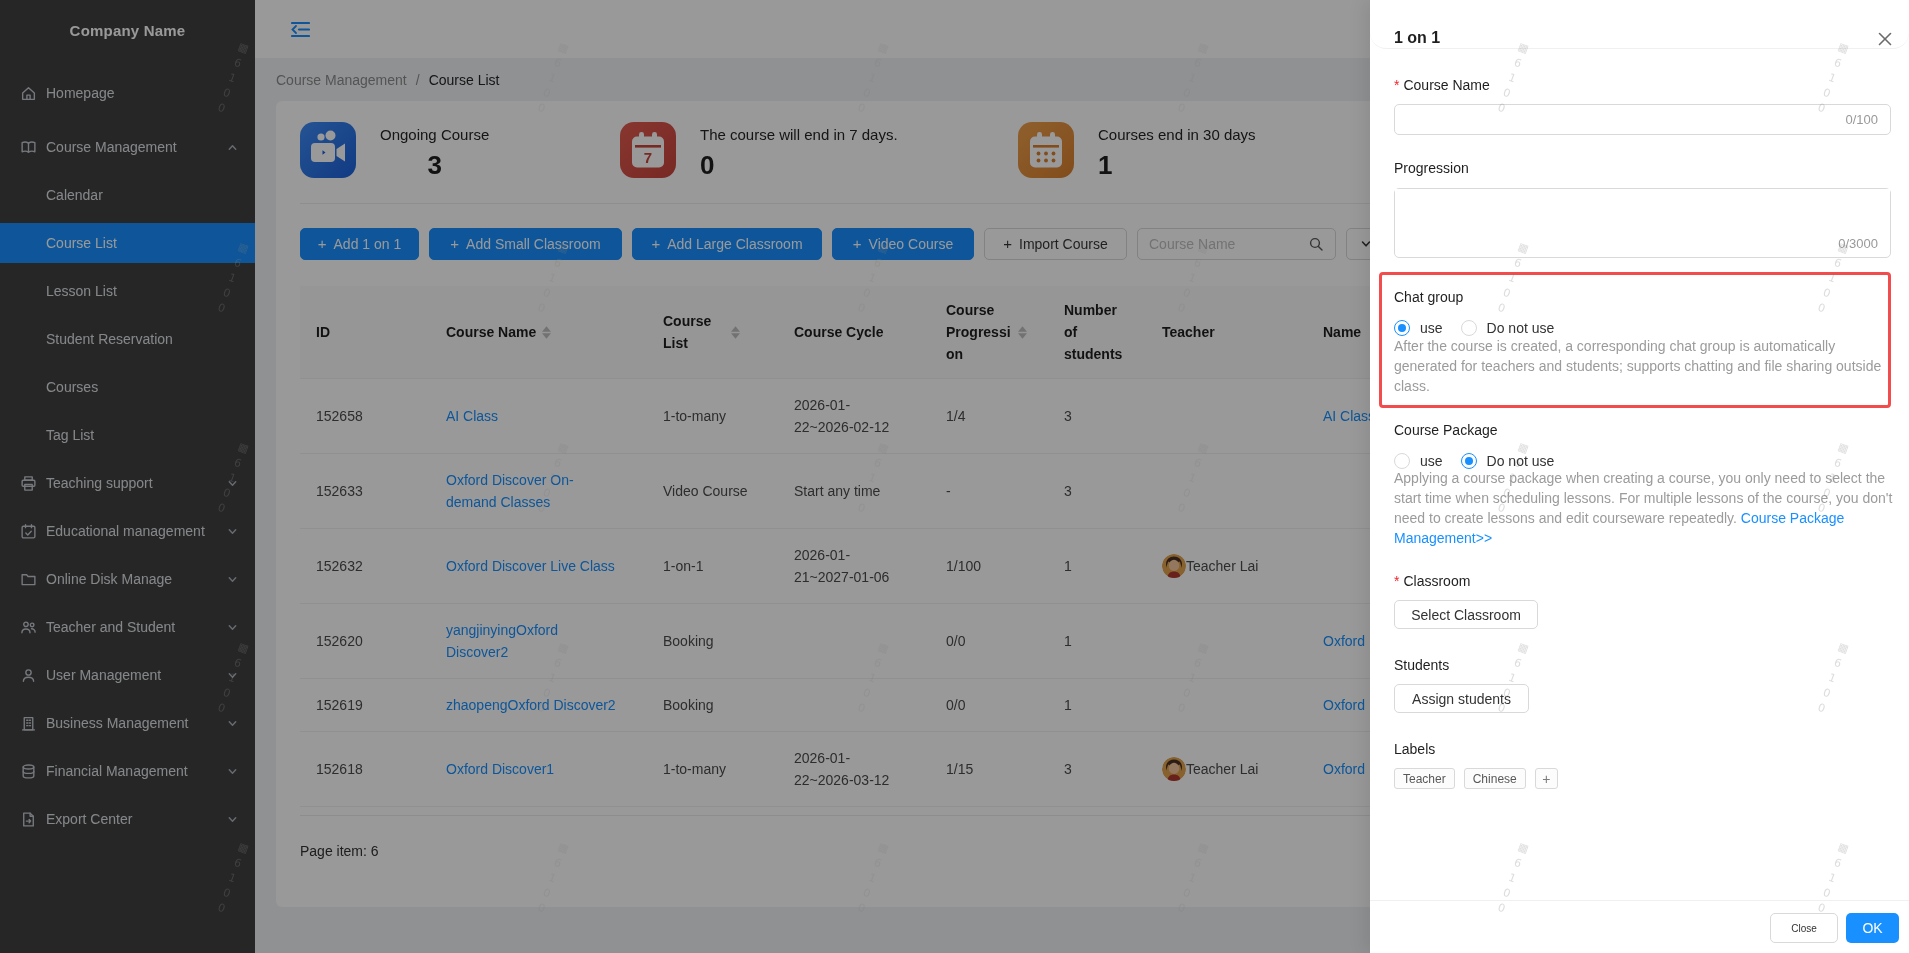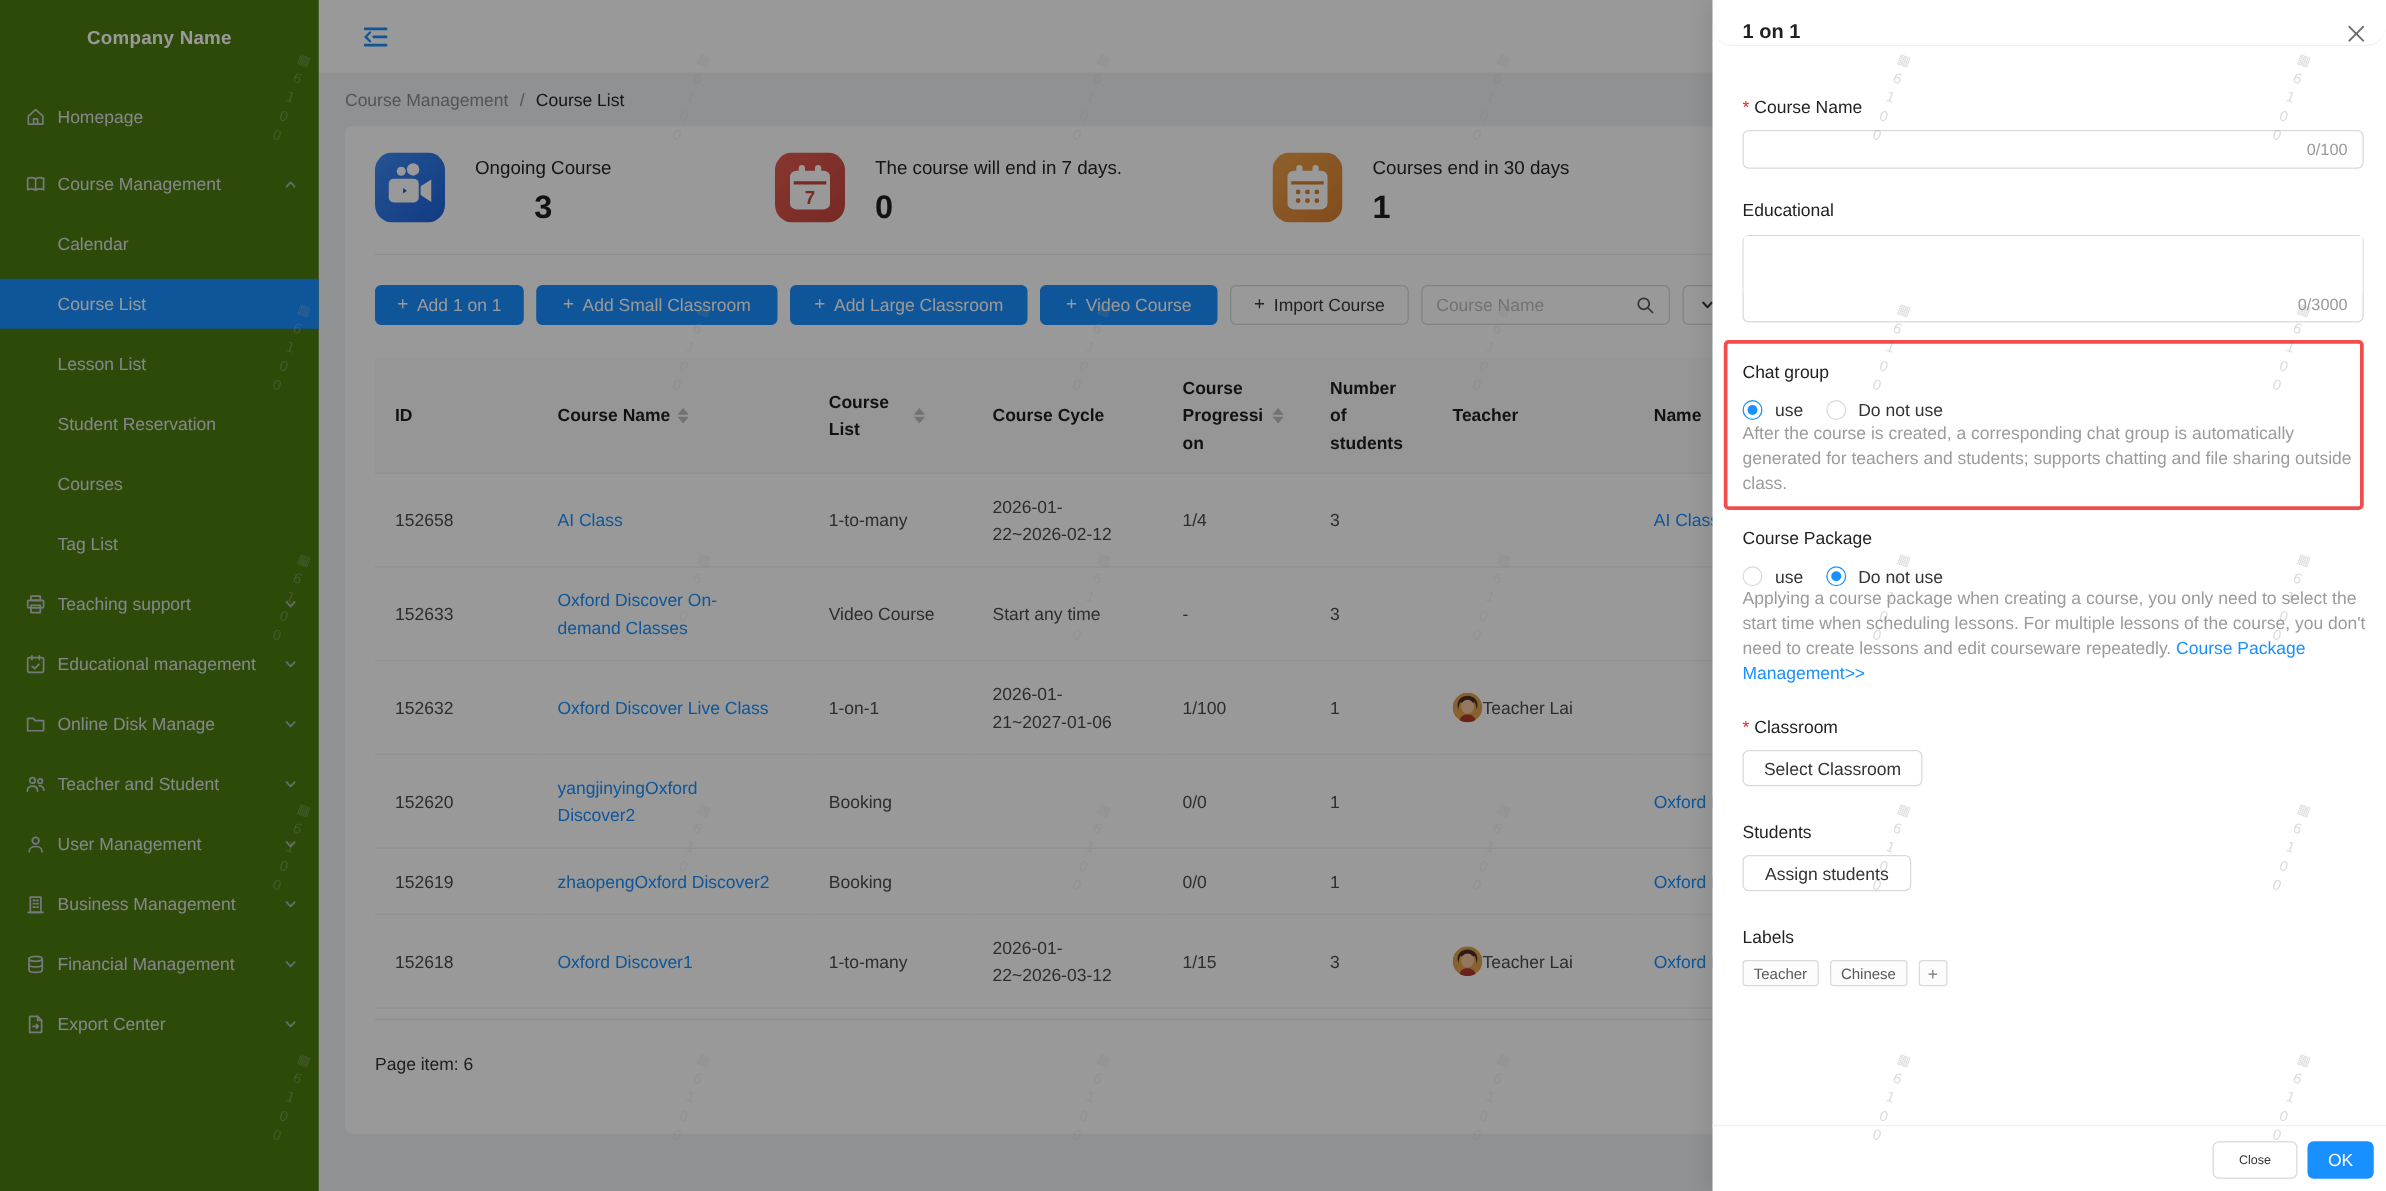--- a/index.html
+++ b/index.html
@@ -1,20 +1,20 @@
 <!DOCTYPE html>
 <html><head>
 <meta charset="utf-8">
 <style>
   * { margin:0; padding:0; box-sizing:border-box; }
   html,body { width:1909px; height:953px; overflow:hidden; }
   body { font-family:"Liberation Sans", sans-serif; font-size:14px; color:#262626; background:#f0f2f5; position:relative; }
 
   
-  .sidebar { position:absolute; left:0; top:0; width:255px; height:953px; background:#4d7c0f; z-index:10; }
+  .sidebar { position:absolute; left:0; top:0; width:255px; height:953px; background:#404040; z-index:10; }
   .brand { height:60px; display:flex; align-items:center; justify-content:center; color:#ffffff; font-size:15px; font-weight:600; letter-spacing:.2px; }
   .nav { position:absolute; top:73px; left:0; right:0; }
   .nav-item { height:40px; display:flex; align-items:center; padding:0 16px 0 20px; color:#dde1e6; cursor:pointer; margin-bottom:8px; position:relative; }
   .nav-item .nicon { width:17px; height:17px; margin-right:9px; flex:0 0 17px; display:flex; align-items:center; justify-content:center; color:#c3c9d1; }
   .nav-item .nicon svg { width:17px; height:17px; }
   .nav-item.sub { padding-left:46px; }
   .nav-item.selected { background:#1890ff; color:#ffffff; }
   .nav-item .nlabel { flex:1 1 auto; white-space:nowrap; overflow:hidden; font-size:14px; }
   .nav-item .chev { flex:0 0 12px; color:#aab1ba; display:flex; align-items:center; }
   .nav-item .chev svg { width:11px; height:11px; }
@@ -75,21 +75,21 @@
   .avatar { width:24px; height:24px; border-radius:50%; flex:0 0 24px; overflow:hidden; }
   .avatar svg { width:24px; height:24px; display:block; }
   .scroll-gap { height:9px; border-bottom:1px solid #ebebeb; }
   .page-item { position:absolute; left:24px; top:742px; font-size:14px; color:#333333; }
 
   
   .mask { position:absolute; inset:0; background:rgba(0,0,0,0.40); z-index:40; }
 
   
   .drawer { position:absolute; left:1370px; top:0; width:539px; height:953px; background:#ffffff; z-index:50; box-shadow:-6px 0 16px rgba(0,0,0,.08); }
-  .d-header { position:absolute; left:0; right:0; top:4px; height:33px; border-bottom:1px solid #f0f0f0;border-radius:22px; }
+  .d-header { position:absolute; left:0; right:0; top:16px; height:33px; border-bottom:1px solid #f0f0f0;border-radius:22px; }
   .d-title { position:absolute; left:24px; top:13px; font-size:16px; font-weight:700; color:#1f1f1f; }
   .d-close { position:absolute; right:16px; top:15px; width:16px; height:16px; color:#6b6b6b; cursor:pointer; }
   .d-close svg { width:16px; height:16px; }
 
   .d-label { position:absolute; left:24px; font-size:14px; color:#1f1f1f; line-height:22px; }
   .req::before { content:"*"; color:#f5222d; margin-right:4px; }
   .d-input { position:absolute; left:24px; width:497px; height:31px; border:1px solid #d9d9d9; border-radius:5px; background:#fff; display:flex; align-items:center; padding:0 12px; }
   .d-input input { border:none; outline:none; flex:1; font-size:14px; font-family:"Liberation Sans", sans-serif; }
   .d-counter { color:#999999; font-size:13px; flex:0 0 auto; }
   .d-textarea { position:absolute; left:24px; top:188px; width:497px; height:70px; border:1px solid #d9d9d9; border-radius:5px; background:#fff; }
@@ -625,21 +625,21 @@
       </svg>
     </div>
   </div>
 
   <div class="d-label req" style="top:74px">Course Name</div>
   <div class="d-input" style="top:104px">
     <input type="text" value="" style="">
     <span class="d-counter">0/100</span>
   </div>
 
-  <div class="d-label" style="top:157px">Educational</div>
+  <div class="d-label" style="top:157px">Progression</div>
   <div class="d-textarea">
     <textarea style=""></textarea>
     <span class="ta-counter">0/3000</span>
   </div>
 
   <div class="annotation"></div>
 
   <div class="d-label" style="top:286px">Chat group</div>
   <div class="radio-row" style="top:318px" id="chatRadios">
       <span class="radio-opt on">

